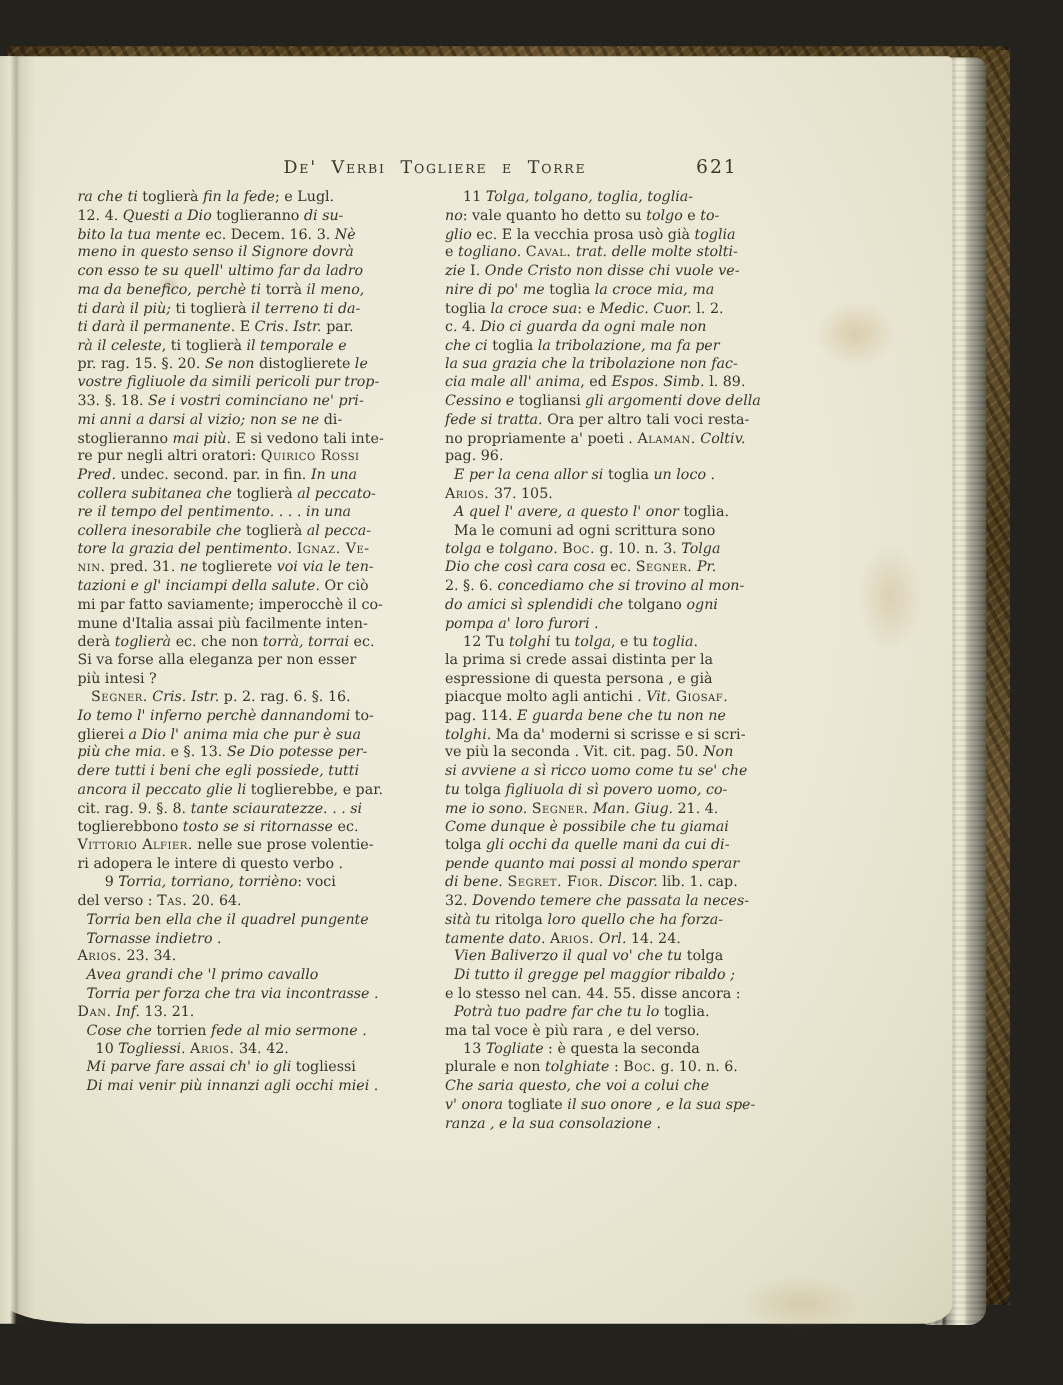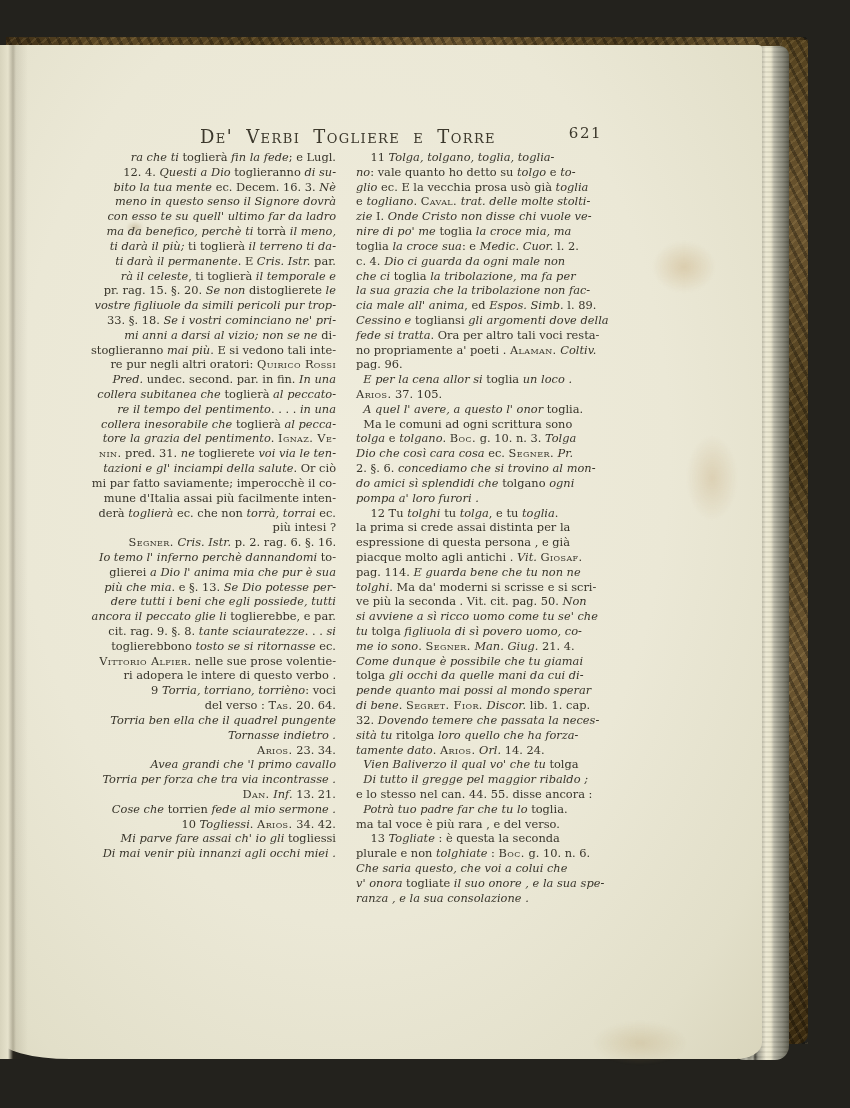--- a/index.html
+++ b/index.html
@@ -33,25 +33,25 @@
      background:linear-gradient(90deg,#d8d4bd 0,#e6e2cc 8px,rgba(60,50,30,.28) 13px,rgba(60,50,30,.10) 16px,rgba(0,0,0,0) 28px);}
   .stain{position:absolute;border-radius:50%;filter:blur(1px);}
   .stain.s1{left:652px;top:196px;width:64px;height:52px;background:radial-gradient(ellipse,rgba(186,148,88,.30),rgba(186,148,88,0) 70%);}
   .stain.s2{left:686px;top:390px;width:52px;height:86px;background:radial-gradient(ellipse,rgba(180,142,84,.24),rgba(180,142,84,0) 70%);}
   .stain.s3{left:592px;top:976px;width:96px;height:44px;background:radial-gradient(ellipse,rgba(178,148,92,.26),rgba(178,148,92,0) 70%);}
   .stain.s4{left:126px;top:176px;width:18px;height:13px;background:radial-gradient(ellipse,rgba(140,112,62,.30),rgba(140,112,62,0) 70%);}
   
   .content{position:absolute;left:62px;top:124px;width:540px;color:#37342a;}
   .hdr{position:relative;height:26px;}
   .title{position:absolute;left:0;right:0;text-align:center;top:2px;
-     font-variant-caps:small-caps;font-size:18px;letter-spacing:1.4px;word-spacing:6px;
+     font-variant-caps:small-caps;font-size:14px;letter-spacing:1.4px;word-spacing:6px;
      color:#3c382c;transform:translateX(16px);}
-  .pageno{position:absolute;right:0;top:0;font-size:15px;letter-spacing:1.5px;color:#3c382c;}
+  .pageno{position:absolute;right:12px;top:0;font-size:15px;letter-spacing:1.5px;color:#3c382c;}
   .col{position:absolute;top:26px;font-size:11.4px;line-height:14.82px;color:#38352b;}
-  .col.left{left:0;width:274px;text-align:right;}
+  .col.left{left:0;width:274px;}
   .col.right{left:294px;width:250px;}
   .tline{white-space:pre;height:14.82px;overflow:visible;}
   .it{font-style:italic;}
   .sc{font-variant-caps:small-caps;letter-spacing:.4px;}
 </style>
 </head>
 <body>
 
 <div class="scan">
   <div class="cover-top">
@@ -94,20 +94,21 @@
         <div class="tline"><span class="it">Pred.</span><span> undec. second. par. in fin. </span><span class="it">In una</span></div>
         <div class="tline"><span class="it">collera subitanea che</span><span> toglierà </span><span class="it">al peccato-</span></div>
         <div class="tline"><span class="it">re il tempo del pentimento</span><span>. . . . </span><span class="it">in una</span></div>
         <div class="tline"><span class="it">collera inesorabile che</span><span> toglierà </span><span class="it">al pecca-</span></div>
         <div class="tline"><span class="it">tore la grazia del pentimento</span><span>. </span><span class="sc">Ignaz. Ve</span><span>-</span></div>
         <div class="tline"><span class="sc">nin.</span><span> pred. 31. </span><span class="it">ne</span><span> toglierete </span><span class="it">voi via le ten-</span></div>
         <div class="tline"><span class="it">tazioni e gl' inciampi della salute</span><span>. Or ciò</span></div>
         <div class="tline"><span>mi par fatto saviamente; imperocchè il co-</span></div>
         <div class="tline"><span>mune d'Italia assai più facilmente inten-</span></div>
         <div class="tline"><span>derà </span><span class="it">toglierà</span><span> ec. che non </span><span class="it">torrà, torrai</span><span> ec.</span></div>
+        <div class="tline"><span>Si va forse alla eleganza per non esser</span></div>
         <div class="tline"><span>più intesi ?</span></div>
         <div class="tline"><span>   </span><span class="sc">Segner.</span><span> </span><span class="it">Cris. Istr.</span><span> p. 2. rag. 6. §. 16.</span></div>
         <div class="tline"><span class="it">Io temo l' inferno perchè dannandomi</span><span> to-</span></div>
         <div class="tline"><span>glierei </span><span class="it">a Dio l' anima mia che pur è sua</span></div>
         <div class="tline"><span class="it">più che mia</span><span>. e §. 13. </span><span class="it">Se Dio potesse per-</span></div>
         <div class="tline"><span class="it">dere tutti i beni che egli possiede, tutti</span></div>
         <div class="tline"><span class="it">ancora il peccato glie li</span><span> toglierebbe, e par.</span></div>
         <div class="tline"><span>cit. rag. 9. §. 8. </span><span class="it">tante sciauratezze</span><span>. . . </span><span class="it">si</span></div>
         <div class="tline"><span>toglierebbono </span><span class="it">tosto se si ritornasse</span><span> ec.</span></div>
         <div class="tline"><span class="sc">Vittorio Alfier.</span><span> nelle sue prose volentie-</span></div>

